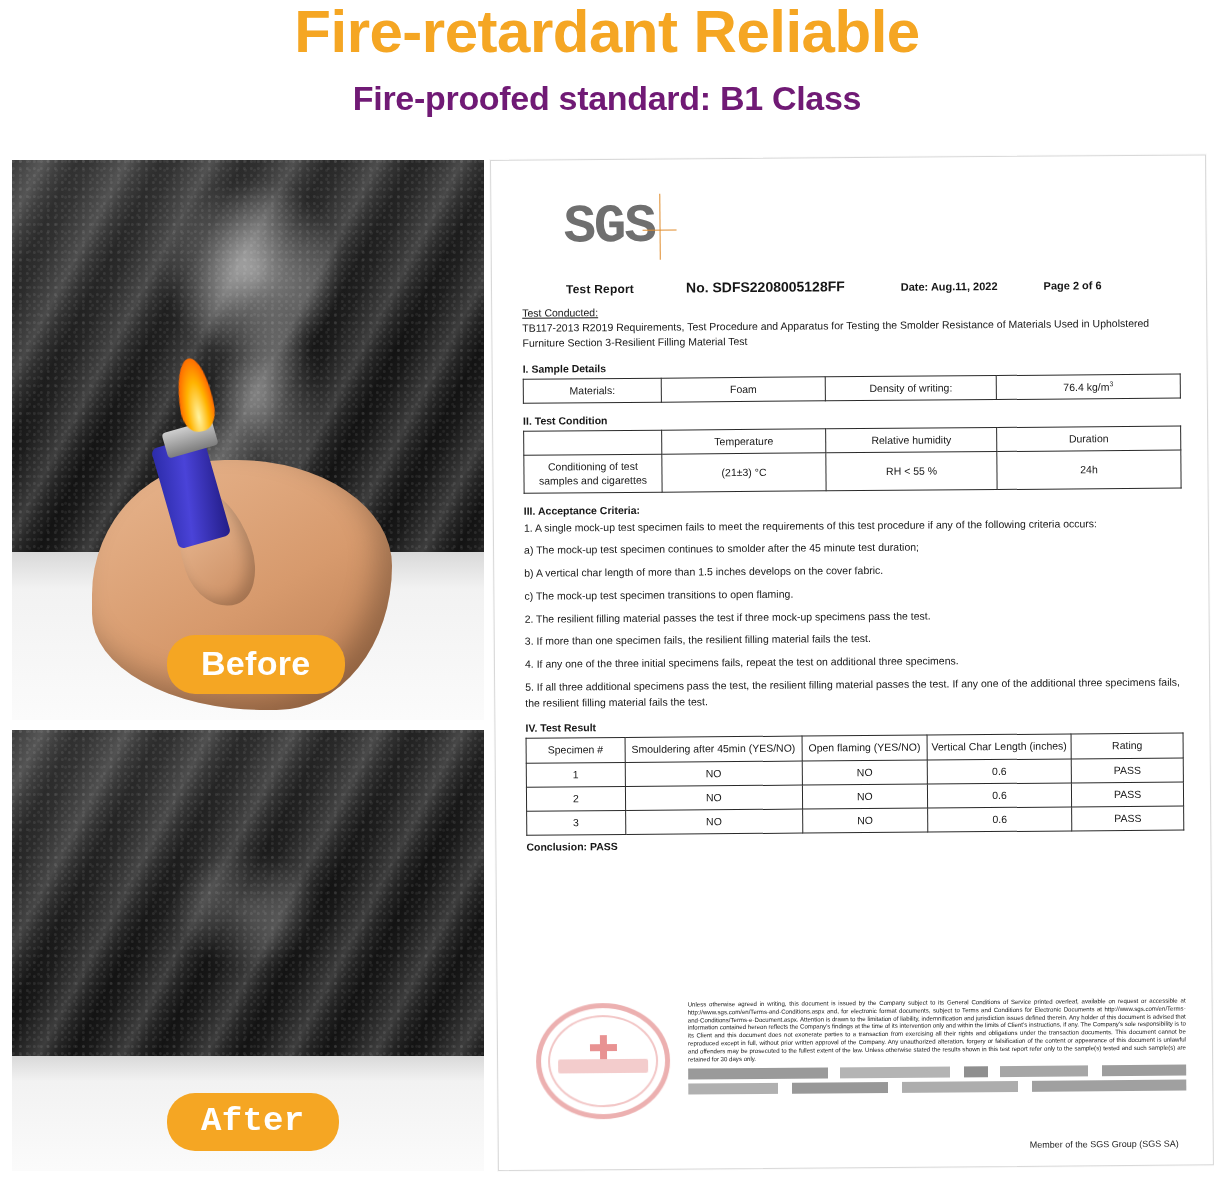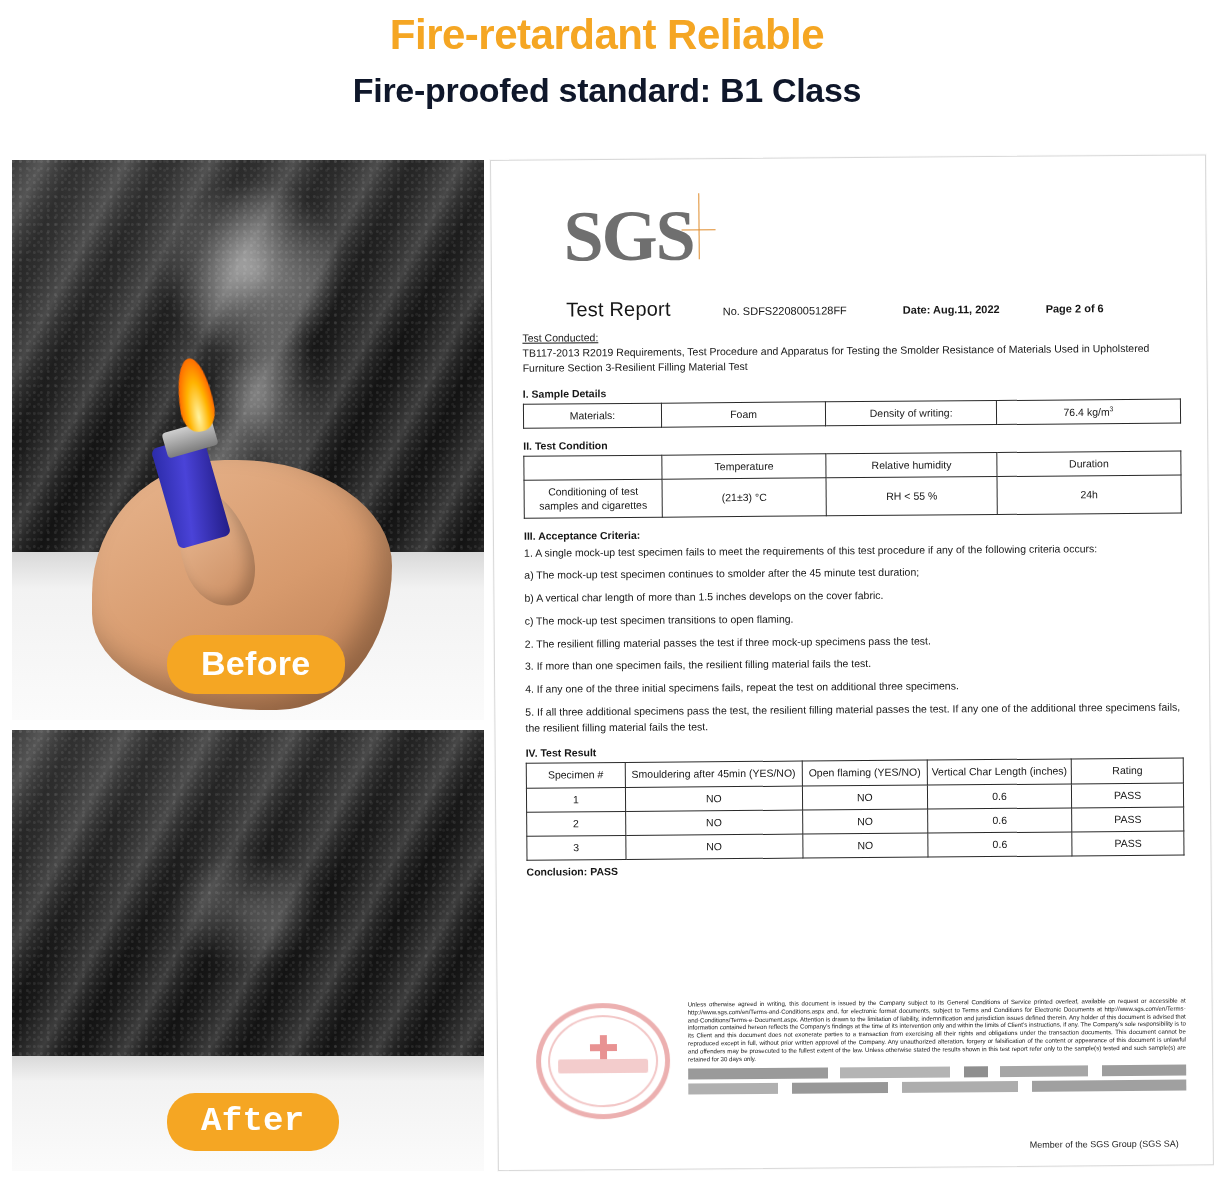--- a/index.html
+++ b/index.html
@@ -8,32 +8,32 @@
     width: 1214px; height: 1181px;
     background: #ffffff;
     font-family: "Liberation Sans", sans-serif;
     overflow: hidden;
   }
   .page { position: relative; width: 1214px; height: 1181px; background: #fff; }
 
   
   .headline {
     text-align: center;
-    font-size: 42px;
+    font-size: 60px;
     font-weight: bold;
     color: #F5A623;
     letter-spacing: -0.5px;
-    padding-top: 12px;
+    padding-top: 0;
     line-height: 1.08;
   }
   .subhead {
     text-align: center;
     font-size: 34px;
     font-weight: bold;
-    color: #0f172a;
+    color: #701a75;
     margin-top: 14px;
     letter-spacing: -0.3px;
   }
 
   
   .left-col {
     position: absolute;
     left: 12px; top: 160px;
     width: 472px; height: 1011px;
   }
@@ -156,45 +156,45 @@
     padding: 18px 26px 10px 30px;
     font-size: 10.5px;
     color: #161616;
   }
   .sgs-logo {
     margin: 22px 0 0 42px;
     position: relative;
     display: inline-block;
   }
   .sgs-text {
-    font-family: Liberation Serif, serif;
+    font-family: Liberation Mono, monospace;
     font-weight: bold;
-    font-size: 72px;
+    font-size: 54px;
     letter-spacing: -2px;
     color: #6f6f6f;
     line-height: 1;
   }
   .sgs-mark-v {
     position: absolute; right: -6px; top: -6px;
     width: 1px; height: 66px; background: #e08c2c;
   }
   .sgs-mark-h {
     position: absolute; right: -22px; top: 30px;
     width: 34px; height: 1px; background: #e08c2c;
   }
 
   .title-row {
     margin: 26px 0 0 0;
     display: flex;
     align-items: baseline;
     gap: 0;
     padding-left: 44px;
   }
-  .rep-title { font-size: 20px; font-weight: normal; letter-spacing: .2px; }
-  .rep-no { margin-left: 52px; font-size: 11px; font-weight: normal; }
+  .rep-title { font-size: 12px; font-weight: bold; letter-spacing: .2px; }
+  .rep-no { margin-left: 52px; font-size: 14px; font-weight: bold; }
   .rep-date { margin-left: 56px; font-size: 11px; font-weight: bold; }
   .rep-page { margin-left: 46px; font-size: 11px; font-weight: bold; }
 
   .sec-underline { text-decoration: underline; font-weight: normal; }
   .block { margin-top: 9px; line-height: 1.45; }
   .sec-head { font-weight: bold; margin-top: 11px; margin-bottom: 4px; }
 
   table.t { border-collapse: collapse; width: 100%; font-size: 10.5px; }
   table.t td, table.t th {
     border: 1px solid #2a2a2a;

